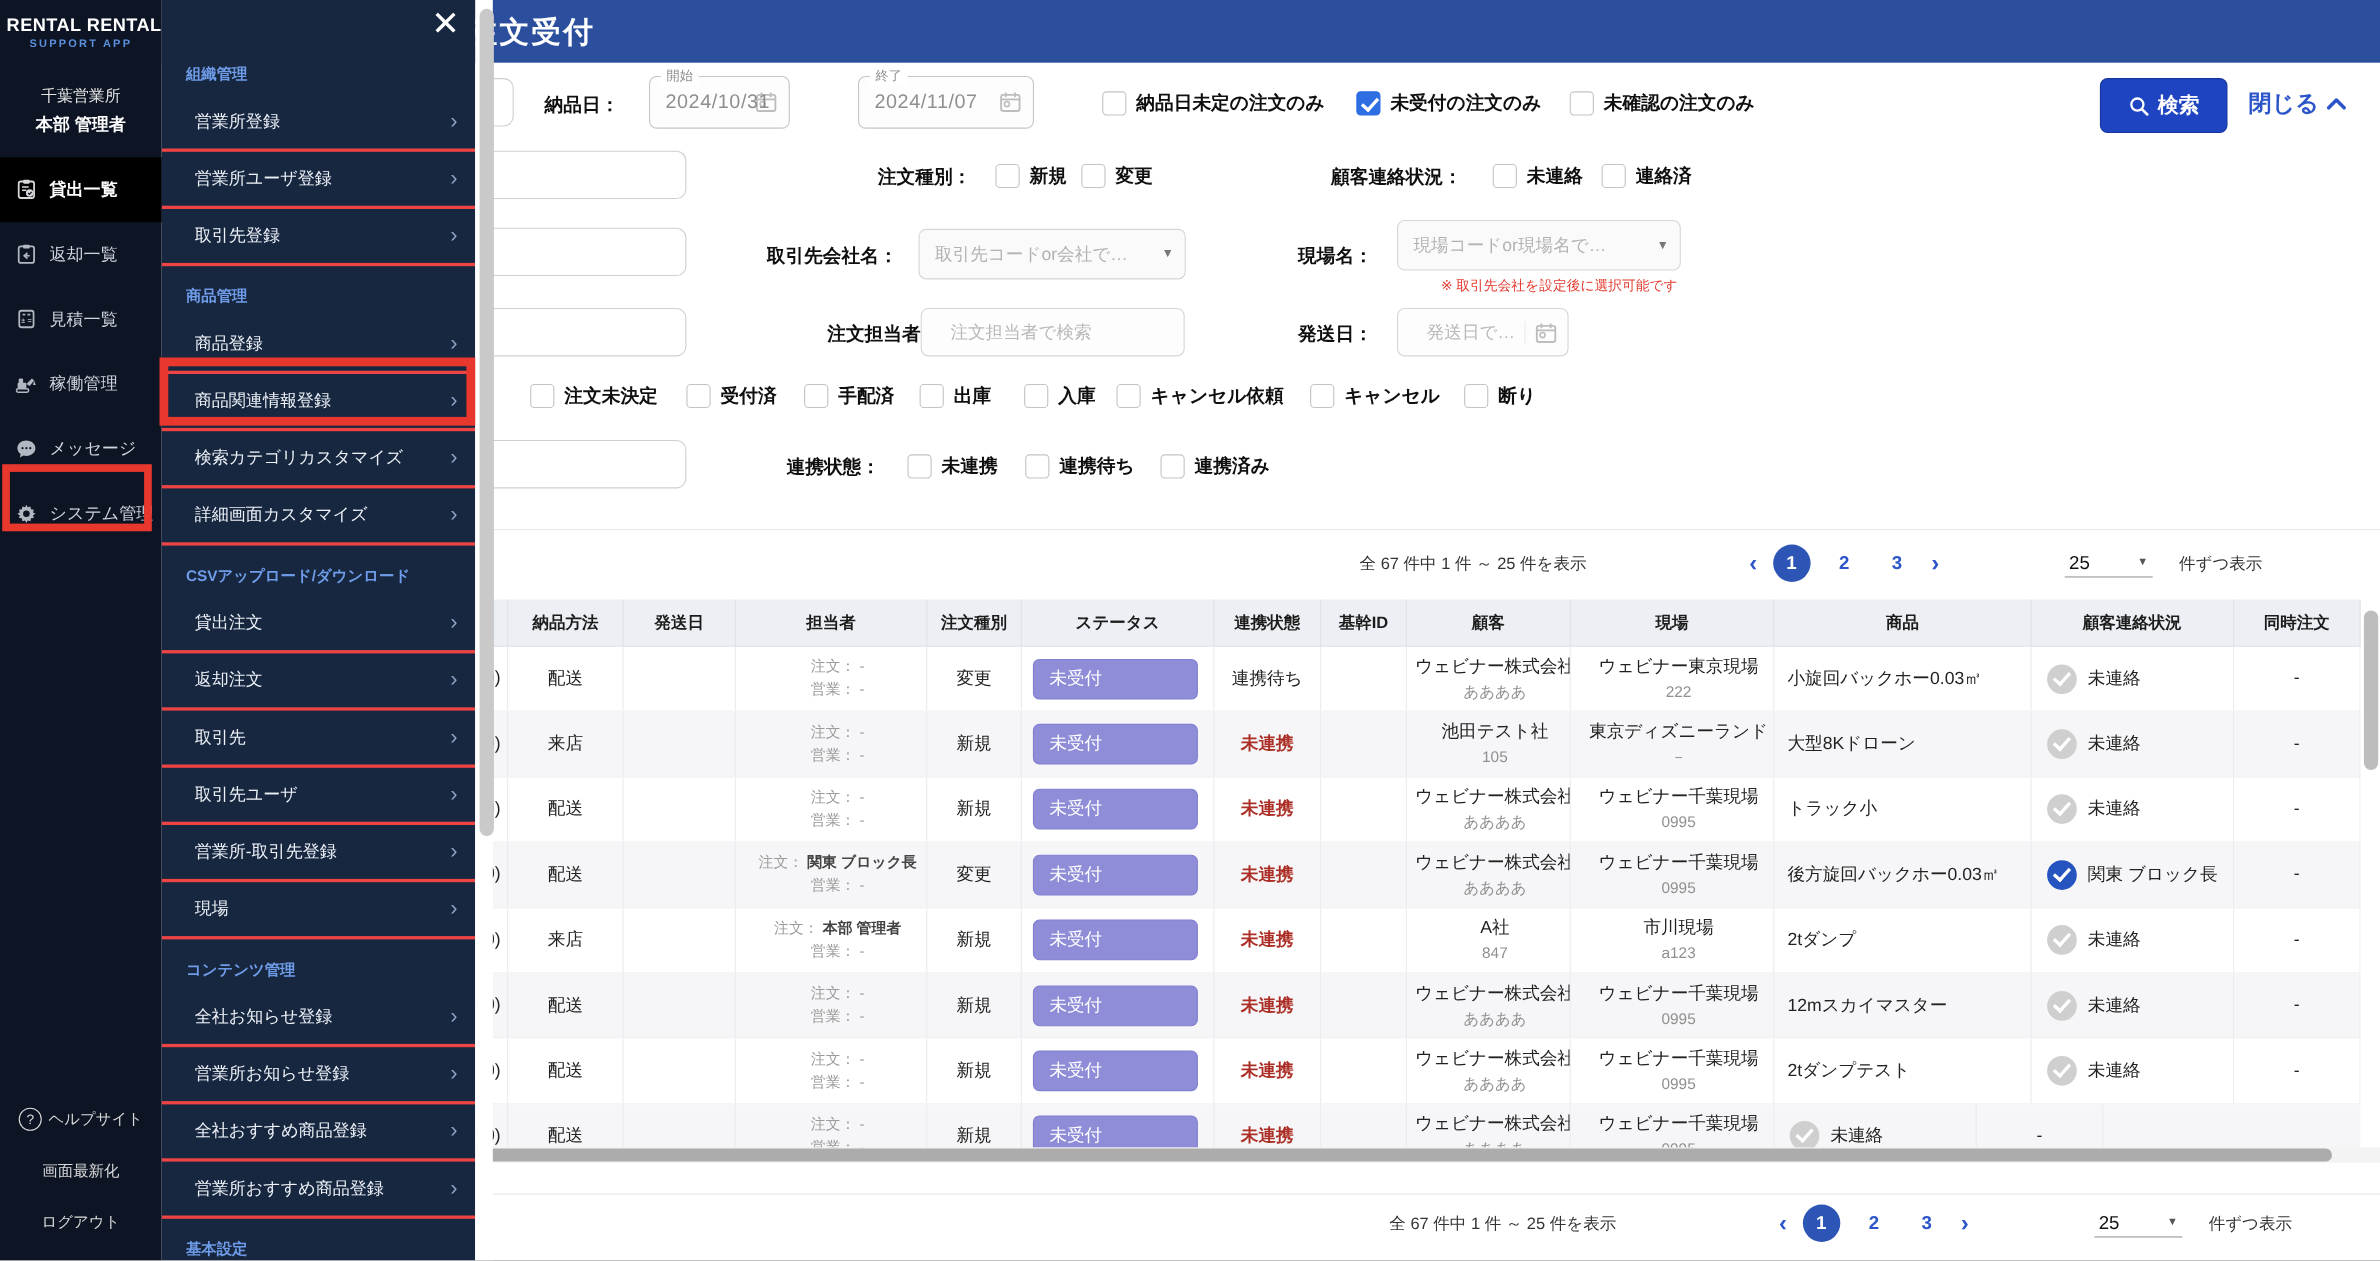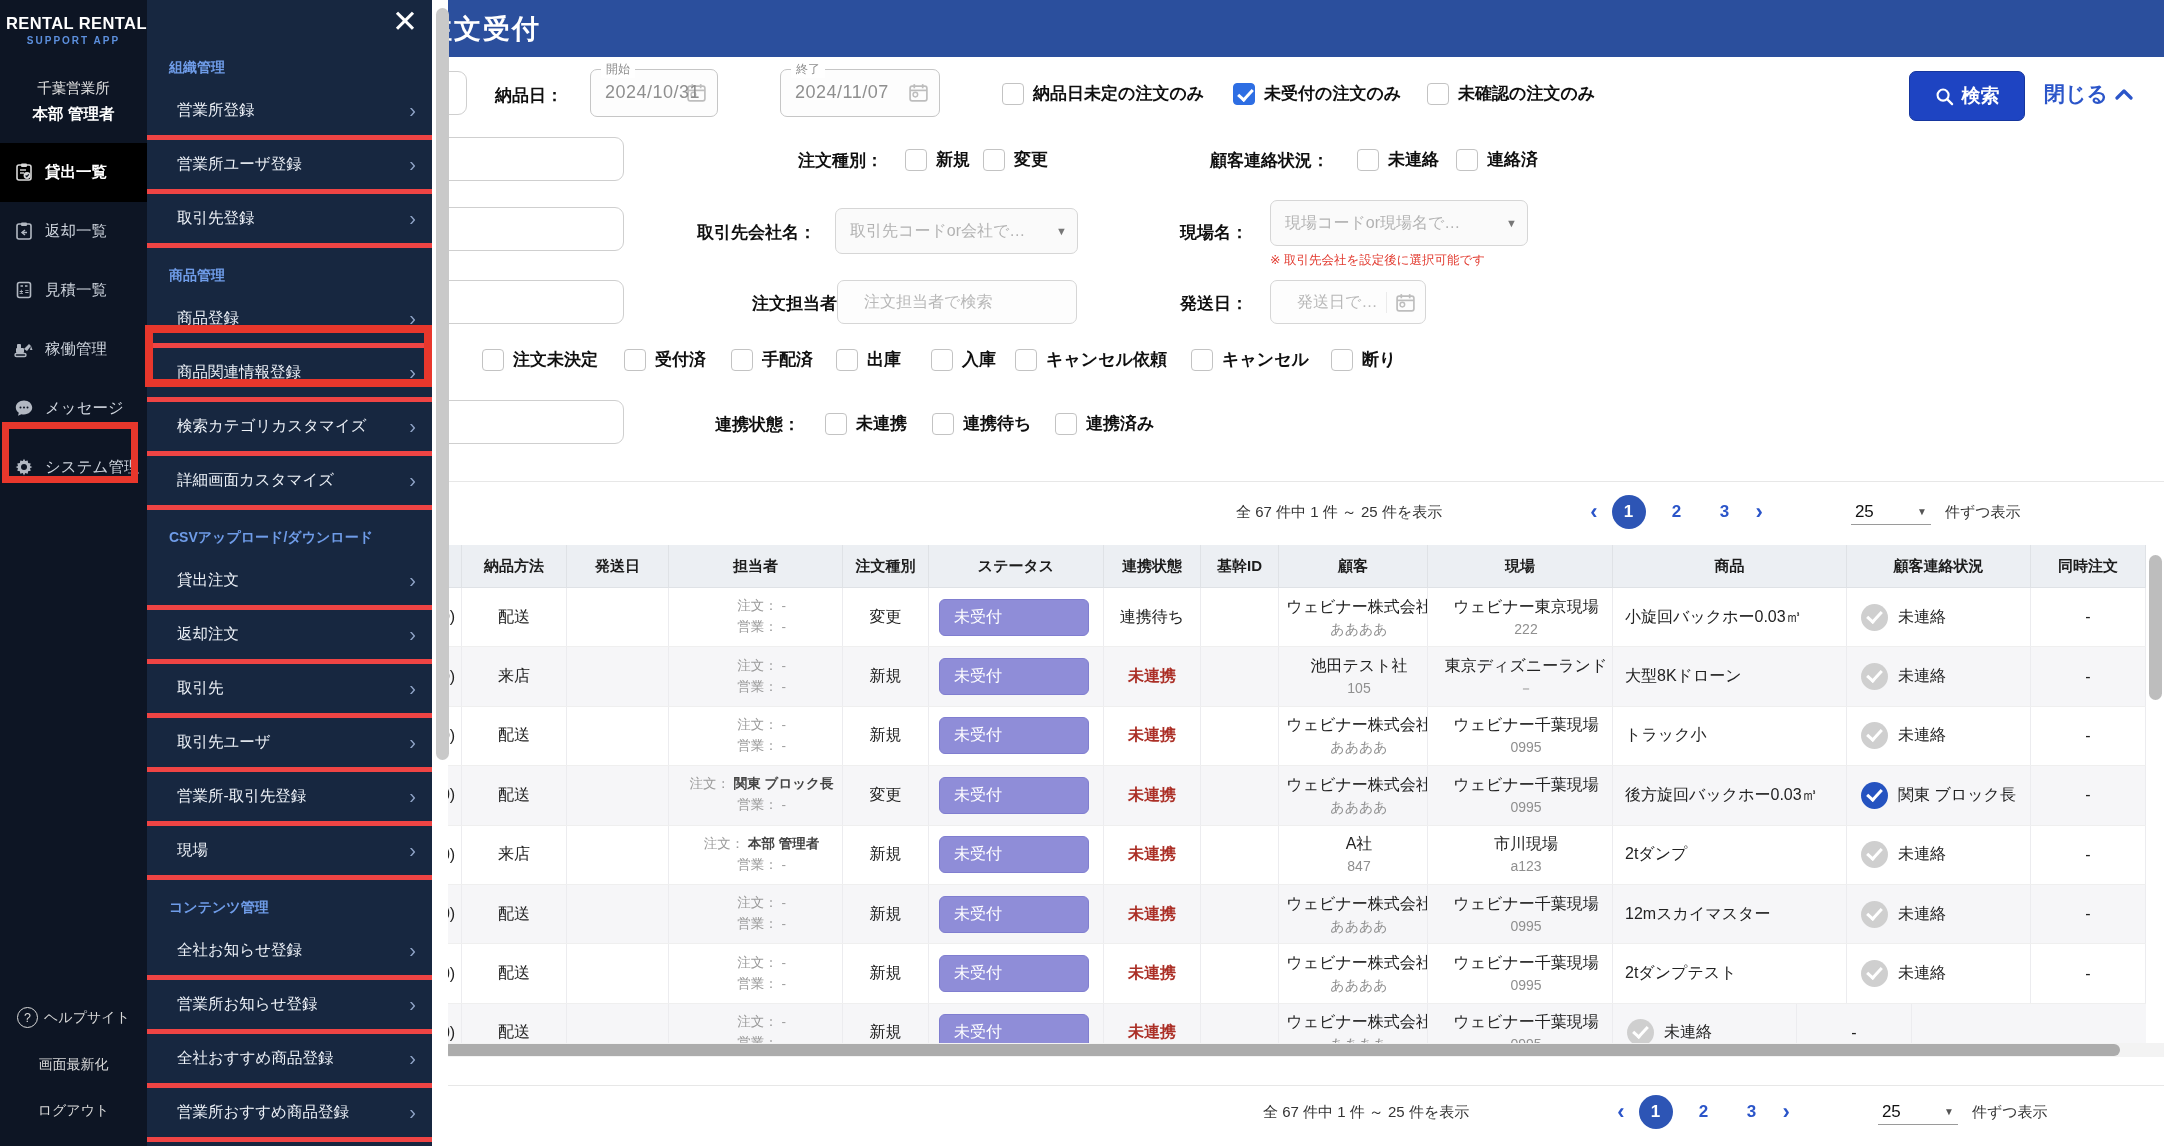--- a/index.html
+++ b/index.html
@@ -32,21 +32,21 @@
   .close-link{position:absolute;left:1897px;top:80px;color:#2b55c9;font-size:21px;font-weight:bold;display:flex;align-items:center;gap:7px;cursor:pointer;}
   .note-red{position:absolute;font-size:12.5px;color:#e23b30;white-space:nowrap;}
   .hr{position:absolute;left:0;right:0;height:1px;background:#e7e7e7;}
   
   .pgn{position:absolute;display:flex;align-items:center;font-size:15px;color:#333;}
   .pgn .summary{white-space:nowrap;}
   .pgn .pager{display:flex;align-items:center;gap:14px;margin-left:148px;}
   .pgn .arr{color:#2b55c9;font-size:22px;font-weight:bold;cursor:pointer;line-height:1;}
   .pgn .pg{color:#2b55c9;font-size:17px;font-weight:bold;width:34px;height:34px;display:flex;align-items:center;justify-content:center;cursor:pointer;border-radius:50%;}
   .pgn .pg.active{background:#2d55b5;color:#fff;}
-  .pgn .perpage{display:flex;align-items:center;margin-left:88px;gap:14px;}
+  .pgn .perpage{display:flex;align-items:center;margin-left:114px;gap:24px;}
   .pgn .ppsel{display:flex;align-items:center;justify-content:space-between;width:72px;border-bottom:1px solid #9a9a9a;
               padding:2px 4px;font-size:17px;color:#111;cursor:pointer;}
   .pgn .ppsel .arrow{font-size:10px;color:#555;}
   
   .tbl{position:absolute;left:285px;top:545px;width:1714px;}
   .thead{display:flex;background:#eceff3;height:42px;border-bottom:1px solid #dfe2e6;}
   .thead .th{display:flex;align-items:center;justify-content:center;font-size:15px;font-weight:bold;color:#1c1c1c;
              border-right:1px solid #dfe2e6;box-sizing:border-box;overflow:hidden;white-space:nowrap;}
   .tbody{height:456px;overflow:hidden;}
   .trow{display:flex;height:58.4px;border-bottom:1px solid #efefef;background:#fff;}
@@ -82,21 +82,21 @@
   .nav-item .ic{width:22px;display:flex;justify-content:center;flex:0 0 auto;opacity:.85;}
   .side-bottom{position:absolute;left:0;bottom:12px;width:147px;text-align:center;}
   .side-bottom .bitem{margin:0 auto;padding:14px 0;font-size:14px;color:#d9d9d9;cursor:pointer;display:flex;align-items:center;justify-content:center;gap:6px;}
   .qmark{width:19px;height:19px;border:1.5px solid #d9d9d9;border-radius:50%;font-size:12.5px;display:flex;align-items:center;justify-content:center;flex:0 0 auto;}
   
   .drawer{position:absolute;left:147px;top:0;width:285px;height:1146px;background:#172740;z-index:30;overflow:hidden;}
   .drawer .closex{position:absolute;right:14px;top:6px;color:#fff;font-size:31px;font-weight:300;cursor:pointer;line-height:1;}
   .drawer .inner{padding-top:40px;}
   .msec-h{padding:19px 22px 9px 22px;font-size:14px;font-weight:bold;color:#6f9ce8;}
   .mitem{height:49px;display:flex;align-items:center;justify-content:space-between;padding:0 16px 0 30px;
-         font-size:15.5px;color:#eef2f8;border-bottom:5px solid #ef4444;cursor:pointer;}
+         font-size:15.5px;color:#eef2f8;border-bottom:3px solid #ef4444;cursor:pointer;}
   .mitem:first-of-type{border-top:1px solid #2b3c5c;}
   .mitem .chev{color:#8fa3c6;font-size:20px;}
   .gutter{position:absolute;left:432px;top:0;width:16px;height:1146px;background:#fff;z-index:31;}
   .drawer-scroll{position:absolute;left:436px;top:8px;width:13px;height:752px;background:#c9c9c9;border-radius:7px;z-index:32;}
   
   .anno{position:absolute;border:7px solid #e8372c;box-sizing:border-box;z-index:50;pointer-events:none;}
   svg{display:block;}
 </style>
 </head>
 <body>
@@ -201,21 +201,21 @@
     <div class="flabel" style="left:550px;top:221px;">取引先会社名：</div>
     <div class="selectbox" style="left:688px;top:208px;width:243px;">
       <span>取引先コードor会社で…</span>
       <span class="arrow">▼</span>
     </div>
     <div class="flabel" style="left:1033px;top:221px;">現場名：</div>
     <div class="selectbox" style="left:1123px;top:200px;width:258px;">
       <span>現場コードor現場名で…</span>
       <span class="arrow">▼</span>
     </div>
-    <div class="note-red" style="left:1123px;top:252px;">※ 取引先会社を設定後に選択可能です</div>
+    <div class="note-red" style="left:1163px;top:252px;">※ 取引先会社を設定後に選択可能です</div>
 
     <div class="cutinput" style="left:150px;top:280px;width:327px;">
         <span>者で検索</span>
       </div>
     <div class="flabel" style="left:605px;top:292px;">注文担当者：</div>
     <div class="textfield" style="left:690px;top:280px;width:240px;">
         <span>注文担当者で検索</span>
       </div>
     <div class="flabel" style="left:1033px;top:292px;">発送日：</div>
     <div class="textfield" style="left:1123px;top:280px;width:156px;padding-right:44px;">

